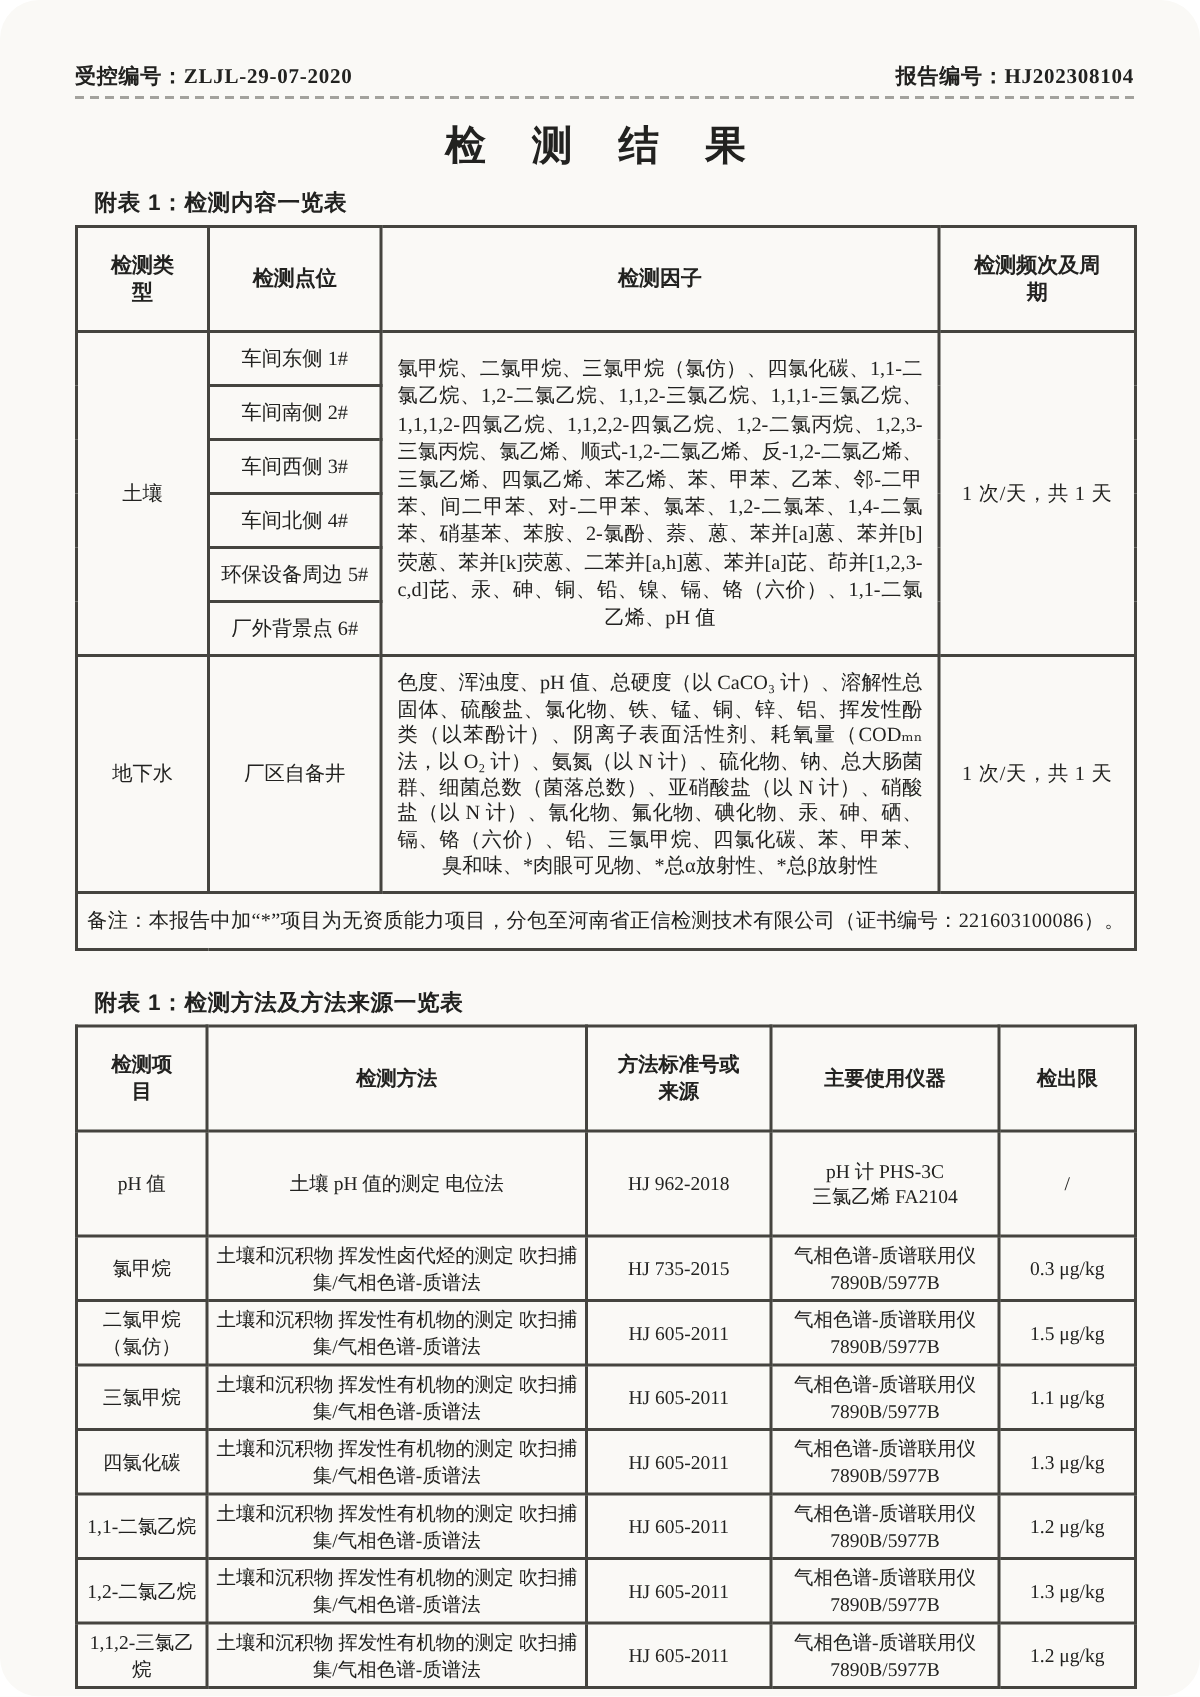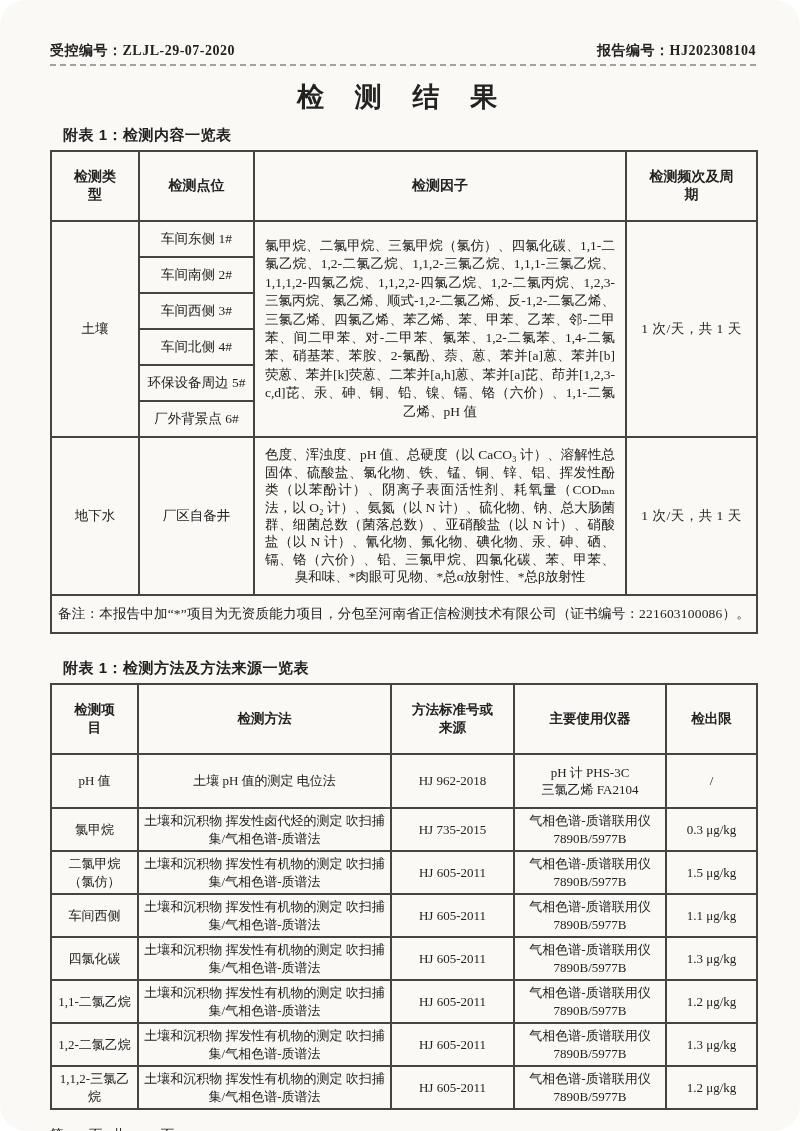--- a/index.html
+++ b/index.html
@@ -63,21 +63,21 @@
     padding: 8px 6px; letter-spacing: 0.2px;
     height: 38px;
   }
   .t2 th { height: 30px; font-size: 13.5px; }
   .t2 td {
     font-size: 13px; text-align: center; vertical-align: middle;
     line-height: 17.5px; padding: 3px 4px;
     word-break: break-all;
   }
   .t2 tr { height: 35px; }
-  .t2 .row-ph { height: 54px; padding-left: 36px; }
+  .t2 .row-ph { height: 70px; padding-left: 36px; }
   .t2 .instr, .t2 .item { white-space: pre-line; }
   .page-footer {
     text-align: left; font-size: 13.5px;
     margin-top: 16px; letter-spacing: 3px;
   }
 </style>
 </head>
 <body>
 
 <div class="page">
@@ -175,21 +175,21 @@
     </tr>
     <tr>
       <td class="item">二氯甲烷（氯仿）</td>
       <td class="method">土壤和沉积物 挥发性有机物的测定 吹扫捕集/气相色谱-质谱法</td>
       <td>HJ 605-2011</td>
       <td class="instr">气相色谱-质谱联用仪
 7890B/5977B</td>
       <td>1.5 μg/kg</td>
     </tr>
     <tr>
-      <td class="item">车间西侧</td>
+      <td class="item">三氯甲烷</td>
       <td class="method">土壤和沉积物 挥发性有机物的测定 吹扫捕集/气相色谱-质谱法</td>
       <td>HJ 605-2011</td>
       <td class="instr">气相色谱-质谱联用仪
 7890B/5977B</td>
       <td>1.1 μg/kg</td>
     </tr>
     <tr>
       <td class="item">四氯化碳</td>
       <td class="method">土壤和沉积物 挥发性有机物的测定 吹扫捕集/气相色谱-质谱法</td>
       <td>HJ 605-2011</td>

